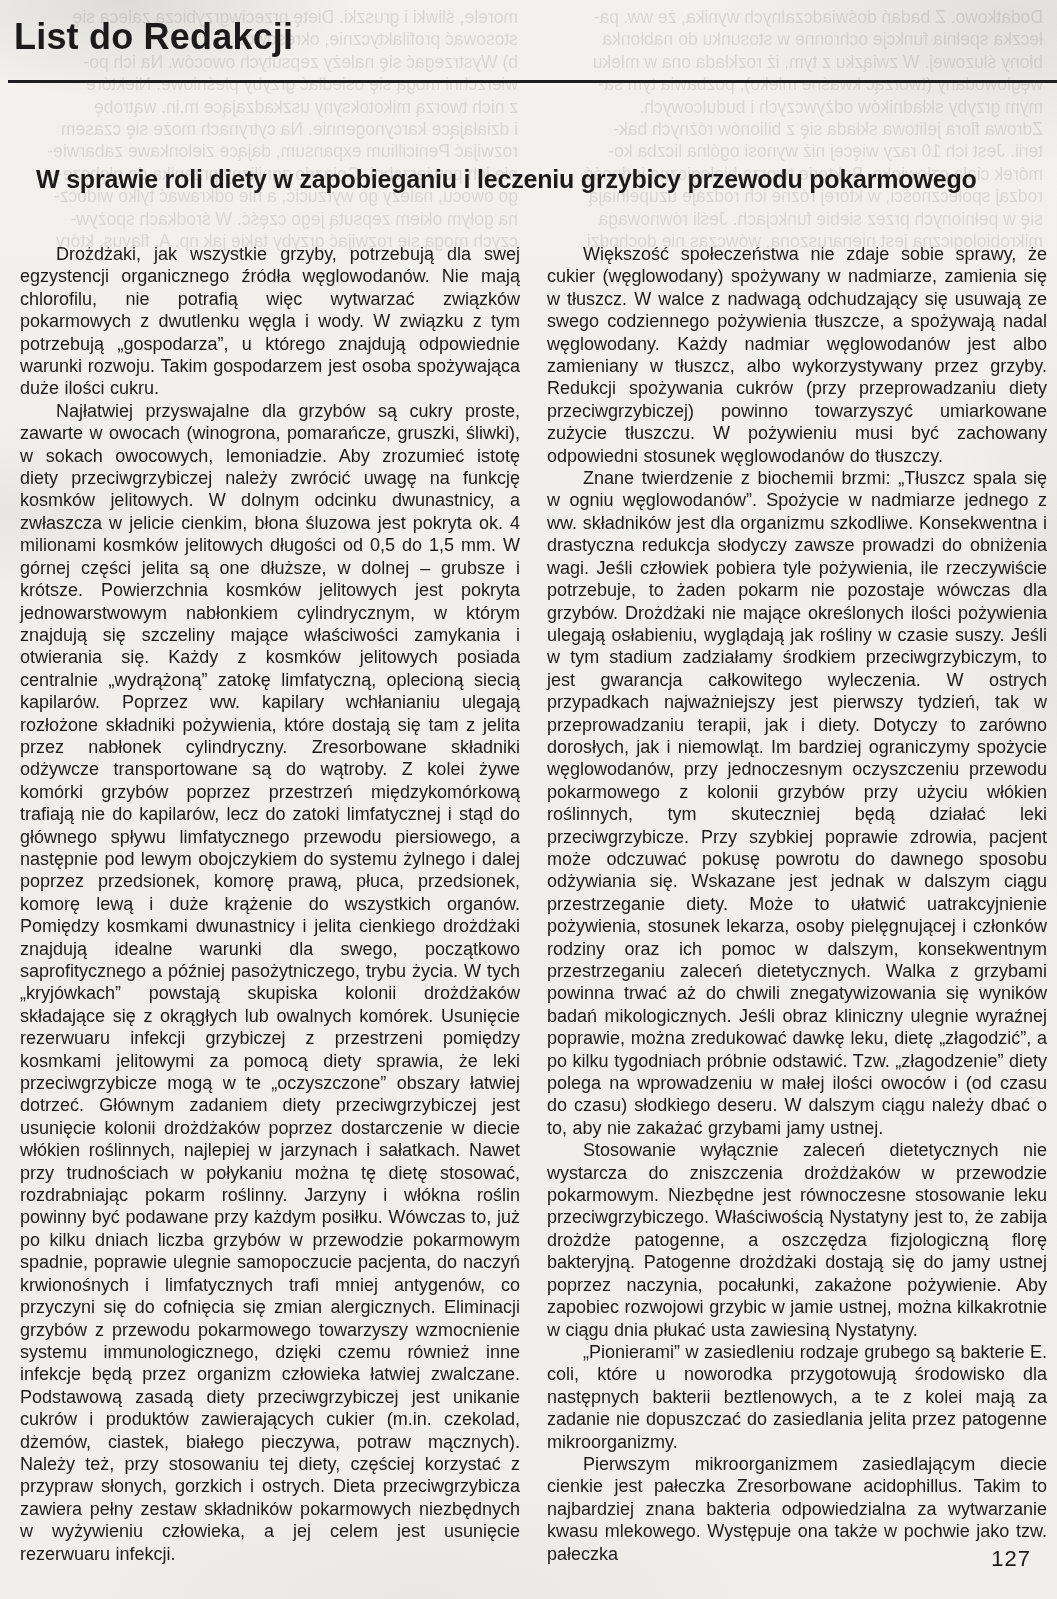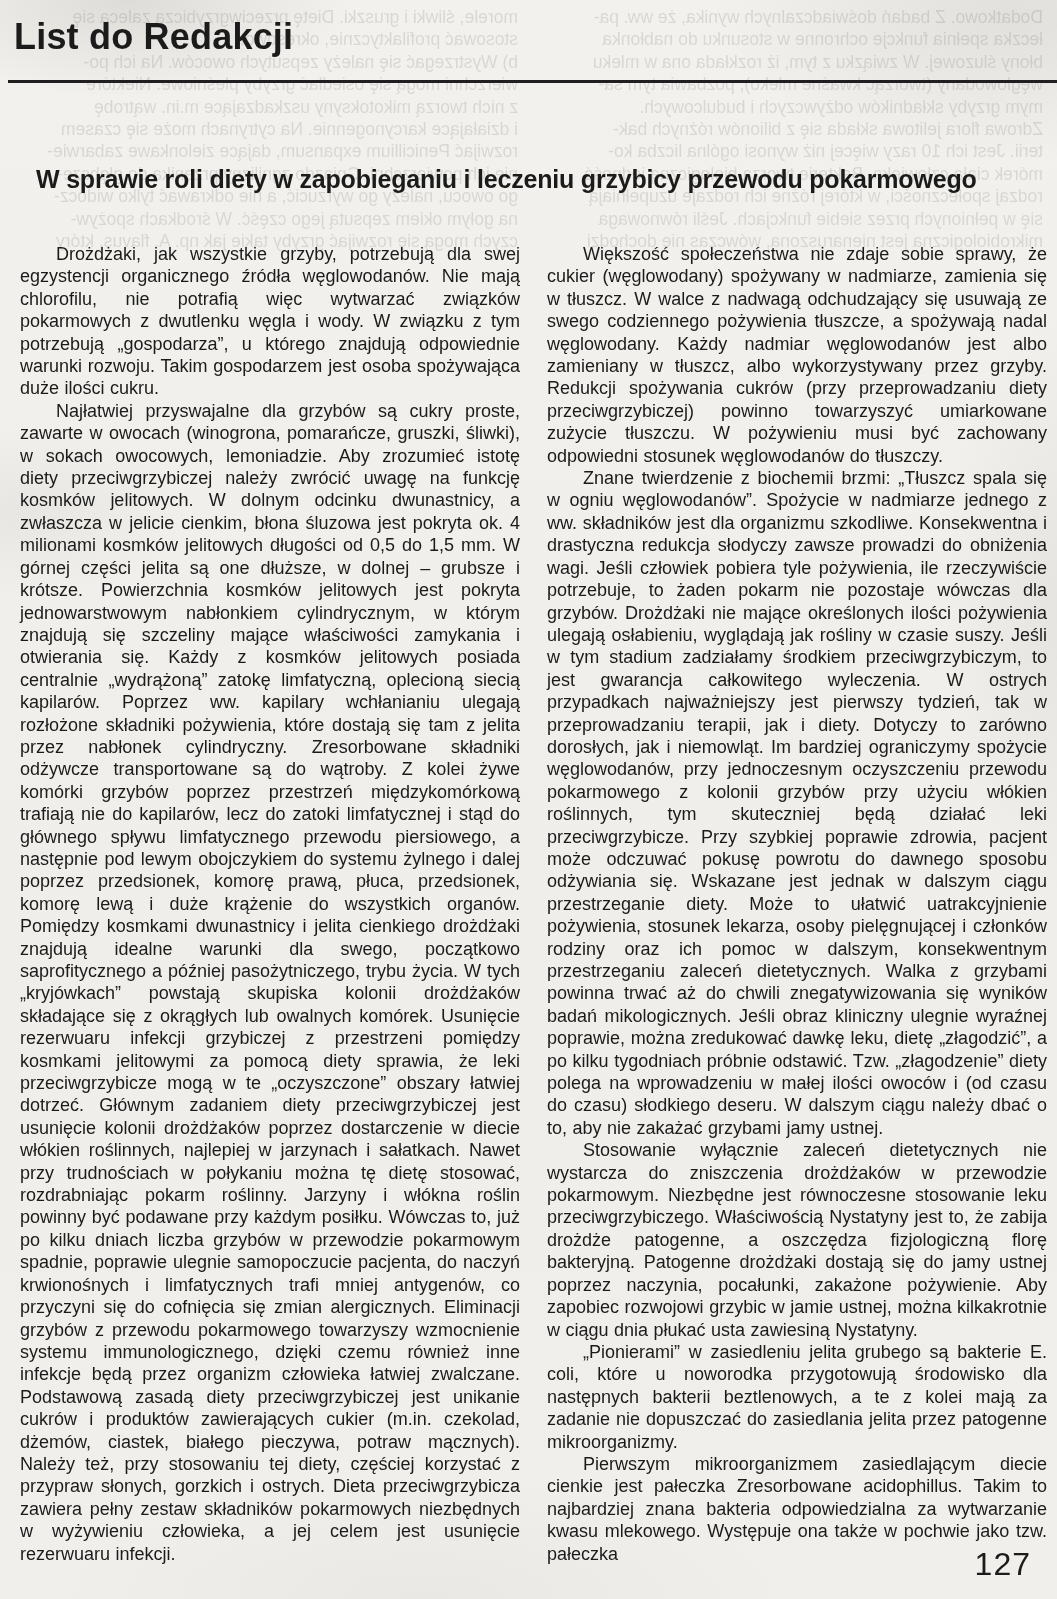--- a/index.html
+++ b/index.html
@@ -83,21 +83,21 @@
   }
   .col p {
     margin: 0;
     text-indent: 36px;
   }
   .it { }
 
   .pagenum {
     position: absolute;
     right: 26px; top: 1546px;
-    font-size: 32px;
+    font-size: 22px;
     letter-spacing: 1px;
     z-index: 2;
   }
 </style>
 </head>
 <body>
 
 <div class="page">
 
   <div class="bleed bleed-left">
@@ -137,21 +137,21 @@
 
     <div class="col">
       <p>Drożdżaki, jak wszystkie grzyby, potrzebują dla swej egzystencji organicznego źródła węglowodanów. Nie mają chlorofilu, nie potrafią więc wytwarzać związków pokarmowych z dwutlenku węgla i wody. W związku z tym potrzebują „gospodarza”, u którego znajdują odpowiednie warunki rozwoju. Takim gospodarzem jest osoba spożywająca duże ilości cukru.</p>
       <p><span>Najłatwiej przyswajalne dla grzybów są cukry proste, zawarte w owocach (winogrona, pomarańcze, gruszki, śliwki), w sokach owocowych, lemoniadzie. Aby zrozumieć istotę diety przeciwgrzybiczej należy zwrócić uwagę na funkcję kosmków jelitowych. W dolnym odcinku dwunastnicy, a zwłaszcza w jelicie cienkim, błona śluzowa jest pokryta ok. 4 milionami kosmków jelitowych długości od 0,5 do 1,5 mm. W górnej części jelita są one dłuższe, w dolnej – grubsze i krótsze. Powierzchnia kosmków jelitowych jest pokryta jednowarstwowym nabłonkiem cylindrycznym, w którym znajdują się szczeliny mające właściwości zamykania i otwierania się. Każdy z kosmków jelitowych posiada centralnie „wydrążoną” zatokę limfatyczną, oplecioną siecią kapilarów. Poprzez ww. kapilary wchłanianiu ulegają rozłożone składniki pożywienia, które dostają się tam z jelita przez nabłonek cylindryczny. Zresorbowane składniki odżywcze transportowane są do wątroby. Z kolei żywe komórki grzybów poprzez przestrzeń międzykomórkową trafiają nie do kapilarów, lecz </span><span class="it">do zatoki limfatycznej</span><span> i stąd do głównego spływu limfatycznego przewodu piersiowego, a następnie pod lewym obojczykiem do systemu żylnego i dalej poprzez przedsionek, komorę prawą, płuca, przedsionek, komorę lewą i duże krążenie do wszystkich organów. Pomiędzy kosmkami dwunastnicy i jelita cienkiego drożdżaki znajdują idealne warunki dla swego, początkowo saprofitycznego a później pasożytniczego, trybu życia. W tych „kryjówkach” powstają skupiska kolonii drożdżaków składające się z okrągłych lub owalnych komórek. Usunięcie rezerwuaru infekcji grzybiczej z przestrzeni pomiędzy kosmkami jelitowymi za pomocą diety sprawia, że leki przeciwgrzybicze mogą w te „oczyszczone” obszary łatwiej dotrzeć. Głównym zadaniem diety przeciwgrzybiczej jest usunięcie kolonii drożdżaków poprzez dostarczenie w diecie włókien roślinnych, najlepiej w jarzynach i sałatkach. Nawet przy trudnościach w połykaniu można tę dietę stosować, rozdrabniając pokarm roślinny. Jarzyny i włókna roślin powinny być podawane przy każdym posiłku. Wówczas to, już po kilku dniach liczba grzybów w przewodzie pokarmowym spadnie, poprawie ulegnie samopoczucie pacjenta, do naczyń krwionośnych i limfatycznych trafi mniej antygenów, co przyczyni się do cofnięcia się zmian alergicznych. Eliminacji grzybów z przewodu pokarmowego towarzyszy wzmocnienie systemu immunologicznego, dzięki czemu również inne infekcje będą przez organizm człowieka łatwiej zwalczane. Podstawową zasadą diety przeciwgrzybiczej jest unikanie cukrów i produktów zawierających cukier (m.in. czekolad, dżemów, ciastek, białego pieczywa, potraw mącznych). Należy też, przy stosowaniu tej diety, częściej korzystać z przypraw słonych, gorzkich i ostrych. Dieta przeciwgrzybicza zawiera pełny zestaw składników pokarmowych niezbędnych w wyżywieniu człowieka, a jej celem jest usunięcie rezerwuaru infekcji.</span></p>
     </div>
 
     <div class="col">
       <p>Większość społeczeństwa nie zdaje sobie sprawy, że cukier (węglowodany) spożywany w nadmiarze, zamienia się w tłuszcz. W walce z nadwagą odchudzający się usuwają ze swego codziennego pożywienia tłuszcze, a spożywają nadal węglowodany. Każdy nadmiar węglowodanów jest albo zamieniany w tłuszcz, albo wykorzystywany przez grzyby. Redukcji spożywania cukrów (przy przeprowadzaniu diety przeciwgrzybiczej) powinno towarzyszyć umiarkowane zużycie tłuszczu. W pożywieniu musi być zachowany odpowiedni stosunek węglowodanów do tłuszczy.</p>
       <p><span>Znane twierdzenie z biochemii brzmi: „Tłuszcz spala się w ogniu węglowodanów”. Spożycie w nadmiarze jednego z ww. składników jest dla organizmu szkodliwe. Konsekwentna i drastyczna redukcja słodyczy zawsze prowadzi do obniżenia wagi. Jeśli człowiek pobiera tyle pożywienia, ile rzeczywiście potrzebuje, to żaden pokarm nie pozostaje wówczas dla grzybów. Drożdżaki nie mające określonych ilości pożywienia ulegają osłabieniu, wyglądają jak rośliny w czasie suszy. Jeśli w tym stadium zadziałamy środkiem przeciwgrzybiczym, to jest gwarancja całkowitego wyleczenia. W ostrych przypadkach najważniejszy jest pierwszy tydzień, tak w przeprowadzaniu terapii, jak i diety. Dotyczy to zarówno dorosłych, jak i niemowląt. Im bardziej ograniczymy spożycie węglowodanów, przy jednoczesnym oczyszczeniu przewodu pokar</span><span class="it">mowego z kolonii grzybów</span><span> przy użyciu włókien roślinnych, tym skuteczniej będą działać leki przeciwgrzybicze. Przy szybkiej poprawie zdrowia, pacjent może odczuwać pokusę powrotu do dawnego sposobu odżywiania się. Wskazane jest jednak w dalszym ciągu przestrzeganie diety. Może to ułatwić uatrakcyjnienie pożywienia, stosunek lekarza, osoby pielęgnującej i członków rodziny oraz ich pomoc w dalszym, konsekwentnym przestrzeganiu zaleceń dietetycznych. Walka z grzybami powinna trwać aż do chwili znegatywizowania się wyników badań mikologicznych. Jeśli obraz kliniczny ulegnie wyraźnej poprawie, można zredukować dawkę leku, dietę „złagodzić”, a po kilku tygodniach próbnie odstawić. Tzw. „złagodzenie” diety polega na wprowadzeniu w małej ilości owoców i (od czasu do czasu) słodkiego deseru. W dalszym ciągu należy dbać o to, aby nie zakażać grzybami jamy ustnej.</span></p>
       <p>Stosowanie wyłącznie zaleceń dietetycznych nie wystarcza do zniszczenia drożdżaków w przewodzie pokarmowym. Niezbędne jest równoczesne stosowanie leku przeciwgrzybiczego. Właściwością Nystatyny jest to, że zabija drożdże patogenne, a oszczędza fizjologiczną florę bakteryjną. Patogenne drożdżaki dostają się do jamy ustnej poprzez naczynia, pocałunki, zakażone pożywienie. Aby zapobiec rozwojowi grzybic w jamie ustnej, można kilkakrotnie w ciągu dnia płukać usta zawiesiną Nystatyny.</p>
-      <p><span>„Pionierami” w zasiedleniu jelita grubego są bakterie </span><span class="it">E. coli</span><span>, które u noworodka przygotowują środowisko dla następnych bakterii beztlenowych, a te z kolei mają za zadanie nie dopuszczać do zasiedlania jelita przez patogenne mikroorganizmy.</span></p>
+      <p><span>„Pionierami” w zasiedleniu rodzaje grubego są bakterie </span><span class="it">E. coli</span><span>, które u noworodka przygotowują środowisko dla następnych bakterii beztlenowych, a te z kolei mają za zadanie nie dopuszczać do zasiedlania jelita przez patogenne mikroorganizmy.</span></p>
       <p><span>Pierwszym mikroorganizmem zasiedlającym diecie cienkie jest pałeczka </span><span class="it">Zresorbowane acidophillus</span><span>. Takim to najbardziej znana bakteria odpowiedzialna za wytwarzanie kwasu mlekowego. Występuje ona także w pochwie jako tzw. pałeczka</span></p>
     </div>
 
   </div>
 
   <div class="pagenum">127</div>
 
 </div>
 
 </body></html>

